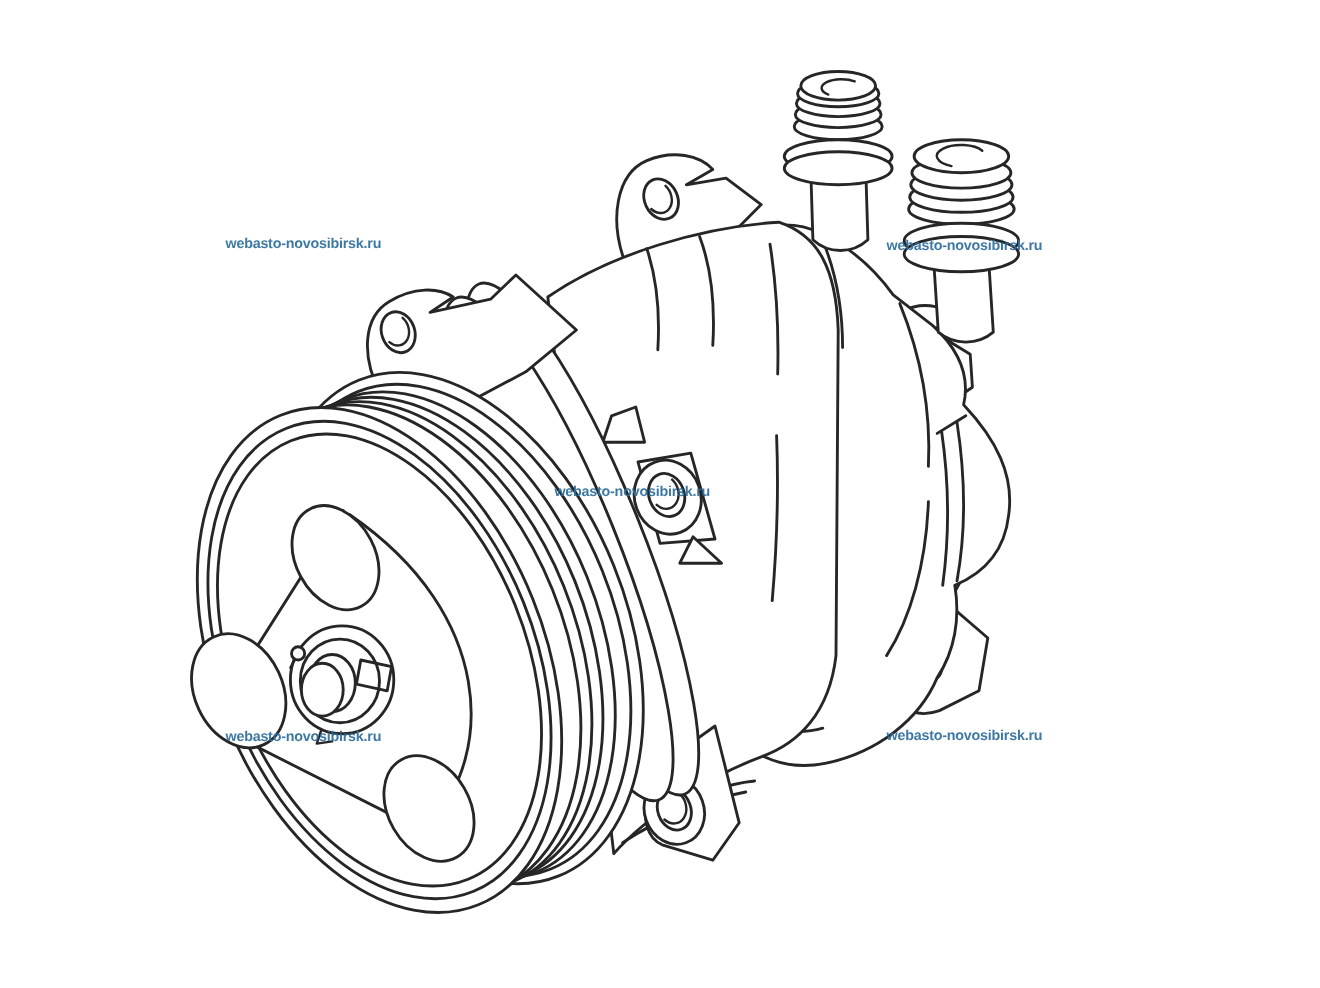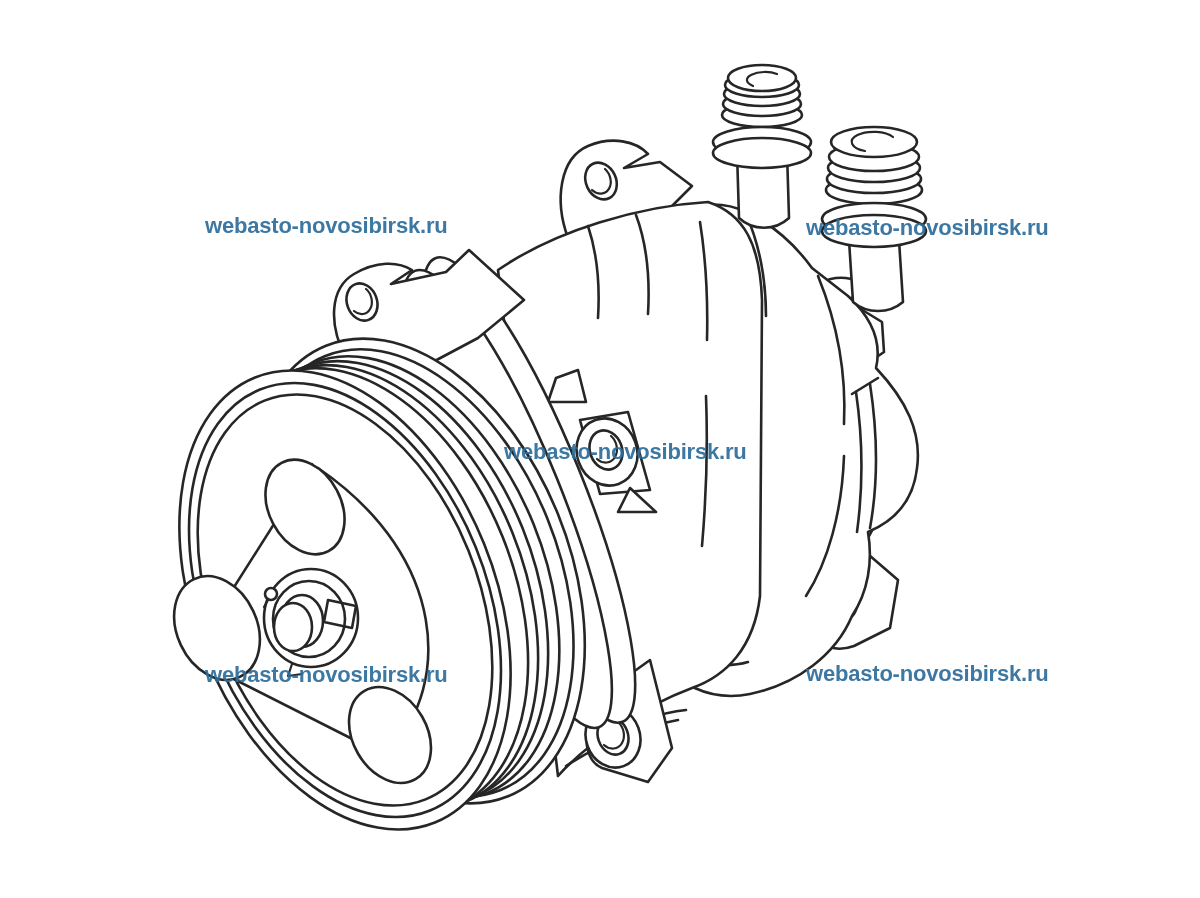--- a/index.html
+++ b/index.html
@@ -10,21 +10,21 @@
   *{margin:0;padding:0;box-sizing:border-box}
   html,body{width:1200px;height:898px;background:var(--paper);overflow:hidden;
     font-family:"Liberation Sans", sans-serif;}
   .stage{position:relative;width:1200px;height:898px;background:var(--paper);}
   svg{position:absolute;left:0;top:0;}
   .ln{fill:none;stroke:var(--line);}
   .wf{fill:var(--paper);stroke:var(--line);}
   .wm{
     position:absolute;
     font-weight:bold;
-    font-size:22px;
+    font-size:13px;
     letter-spacing:-0.2px;
     color:var(--watermark);
     white-space:nowrap;
     opacity:0.92;
     user-select:none;
   }
 </style>
 </head>
 <body>
 

